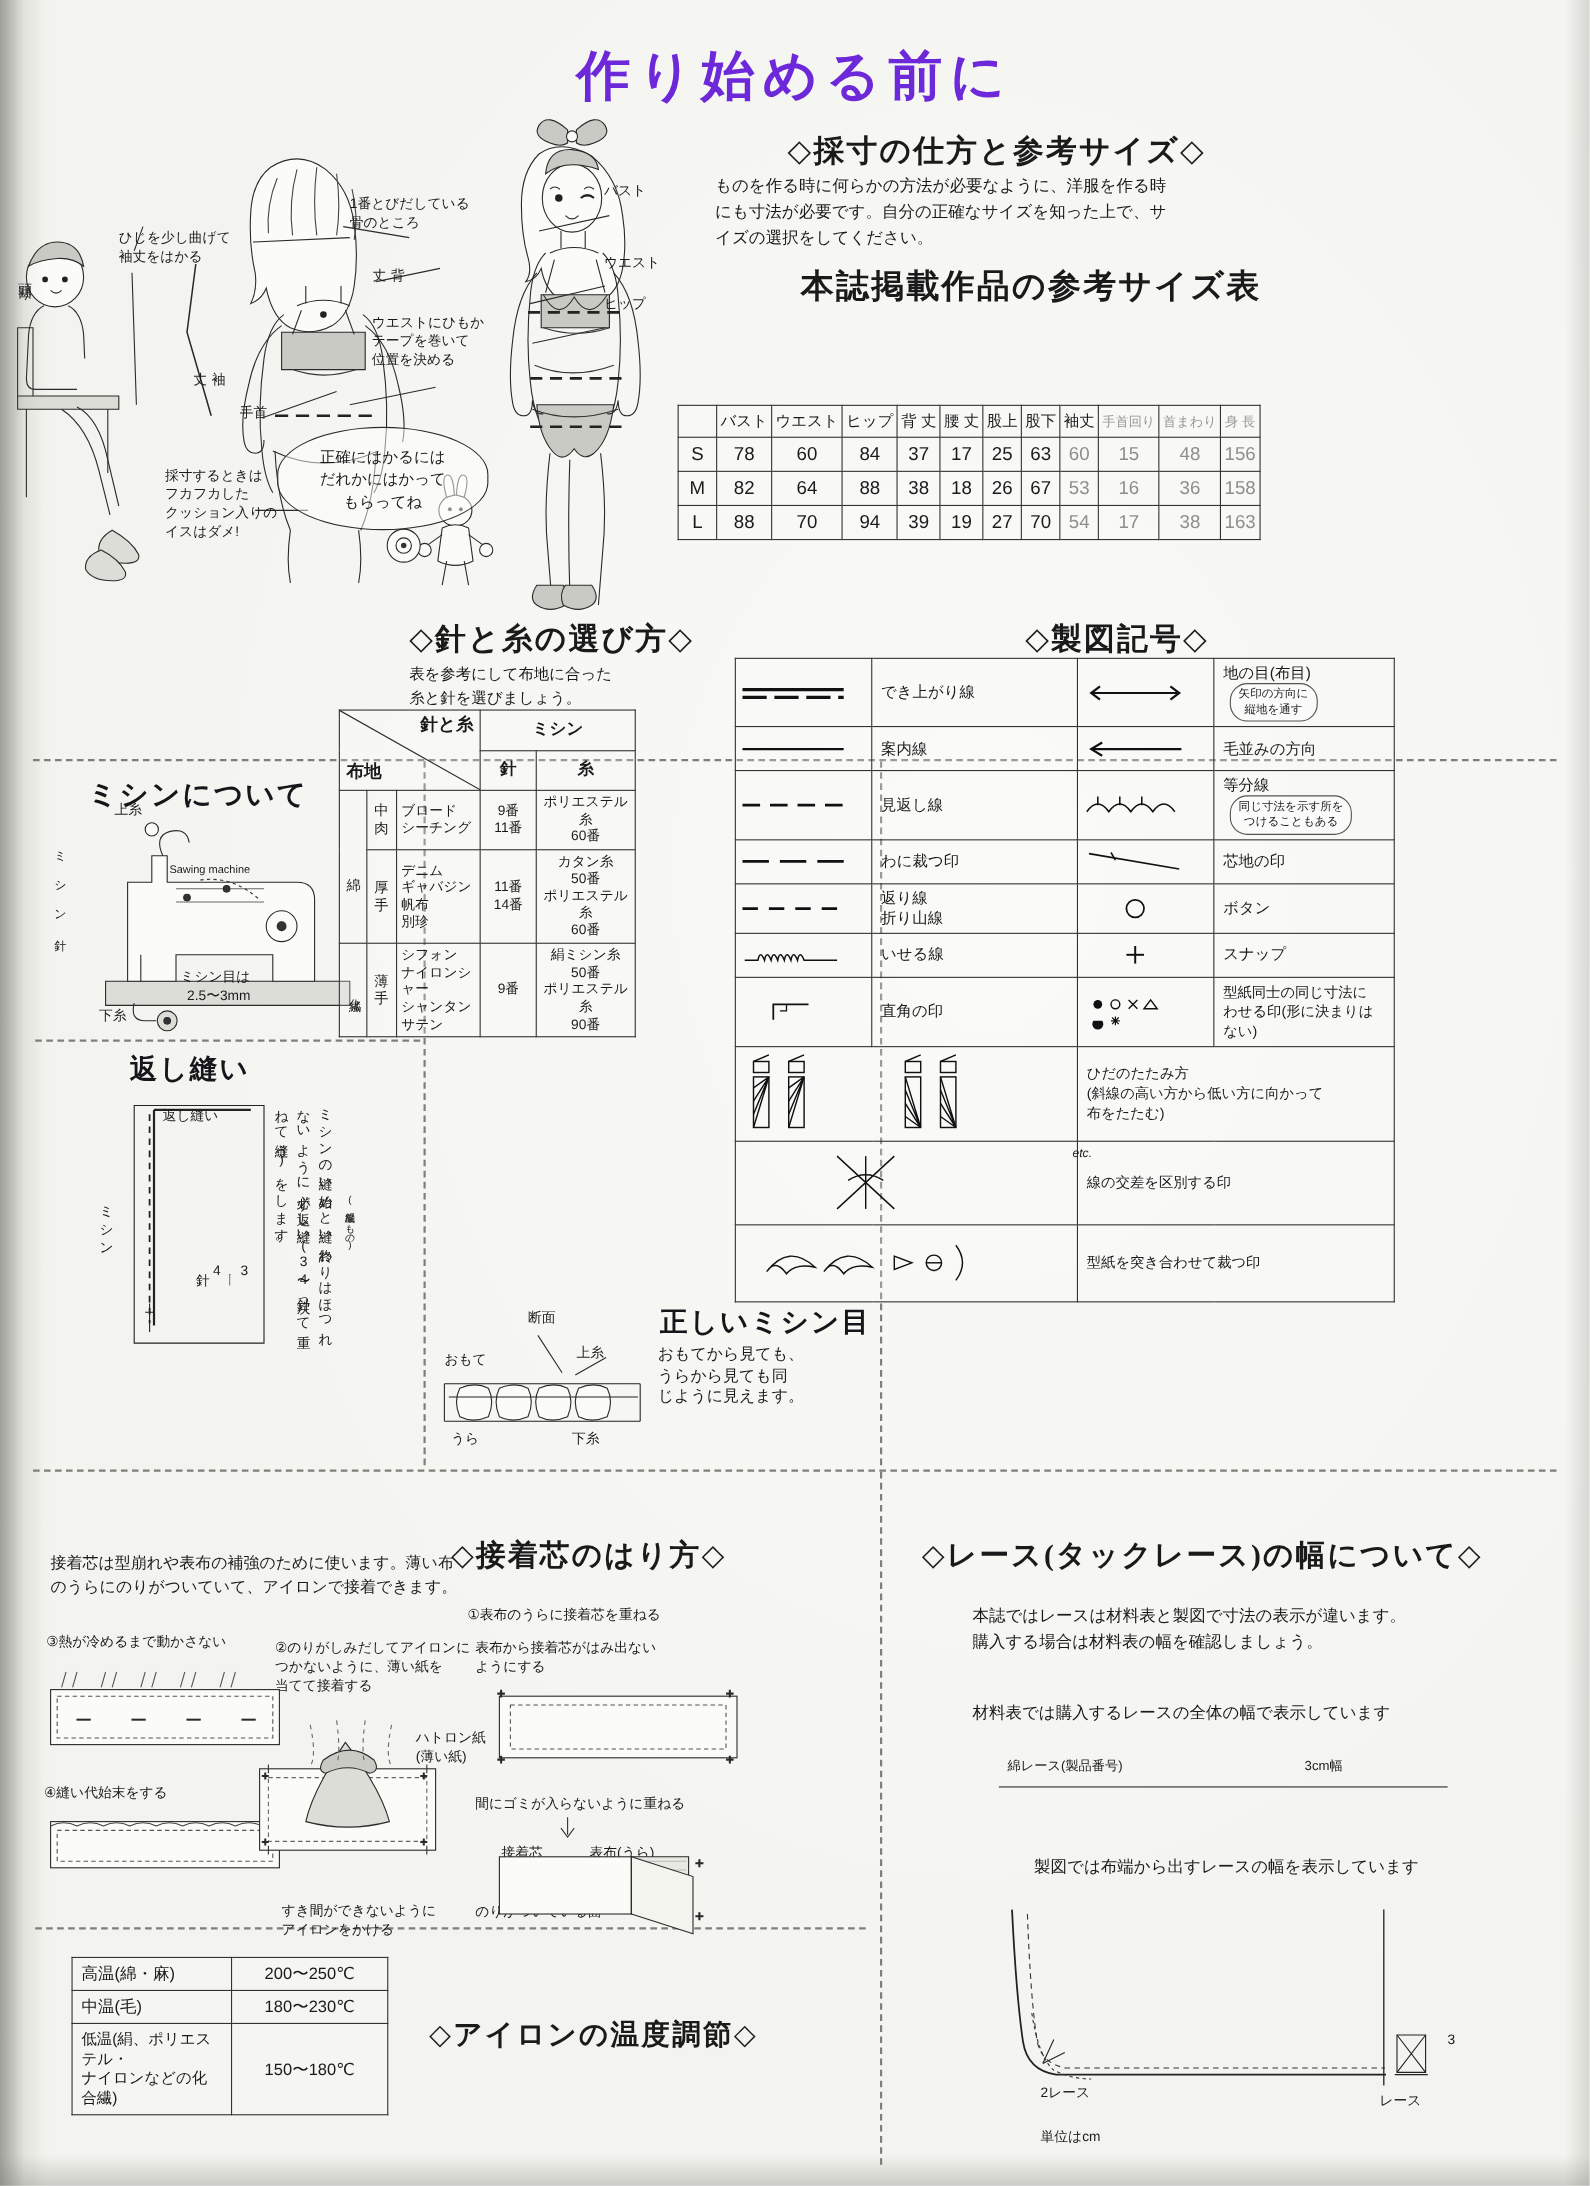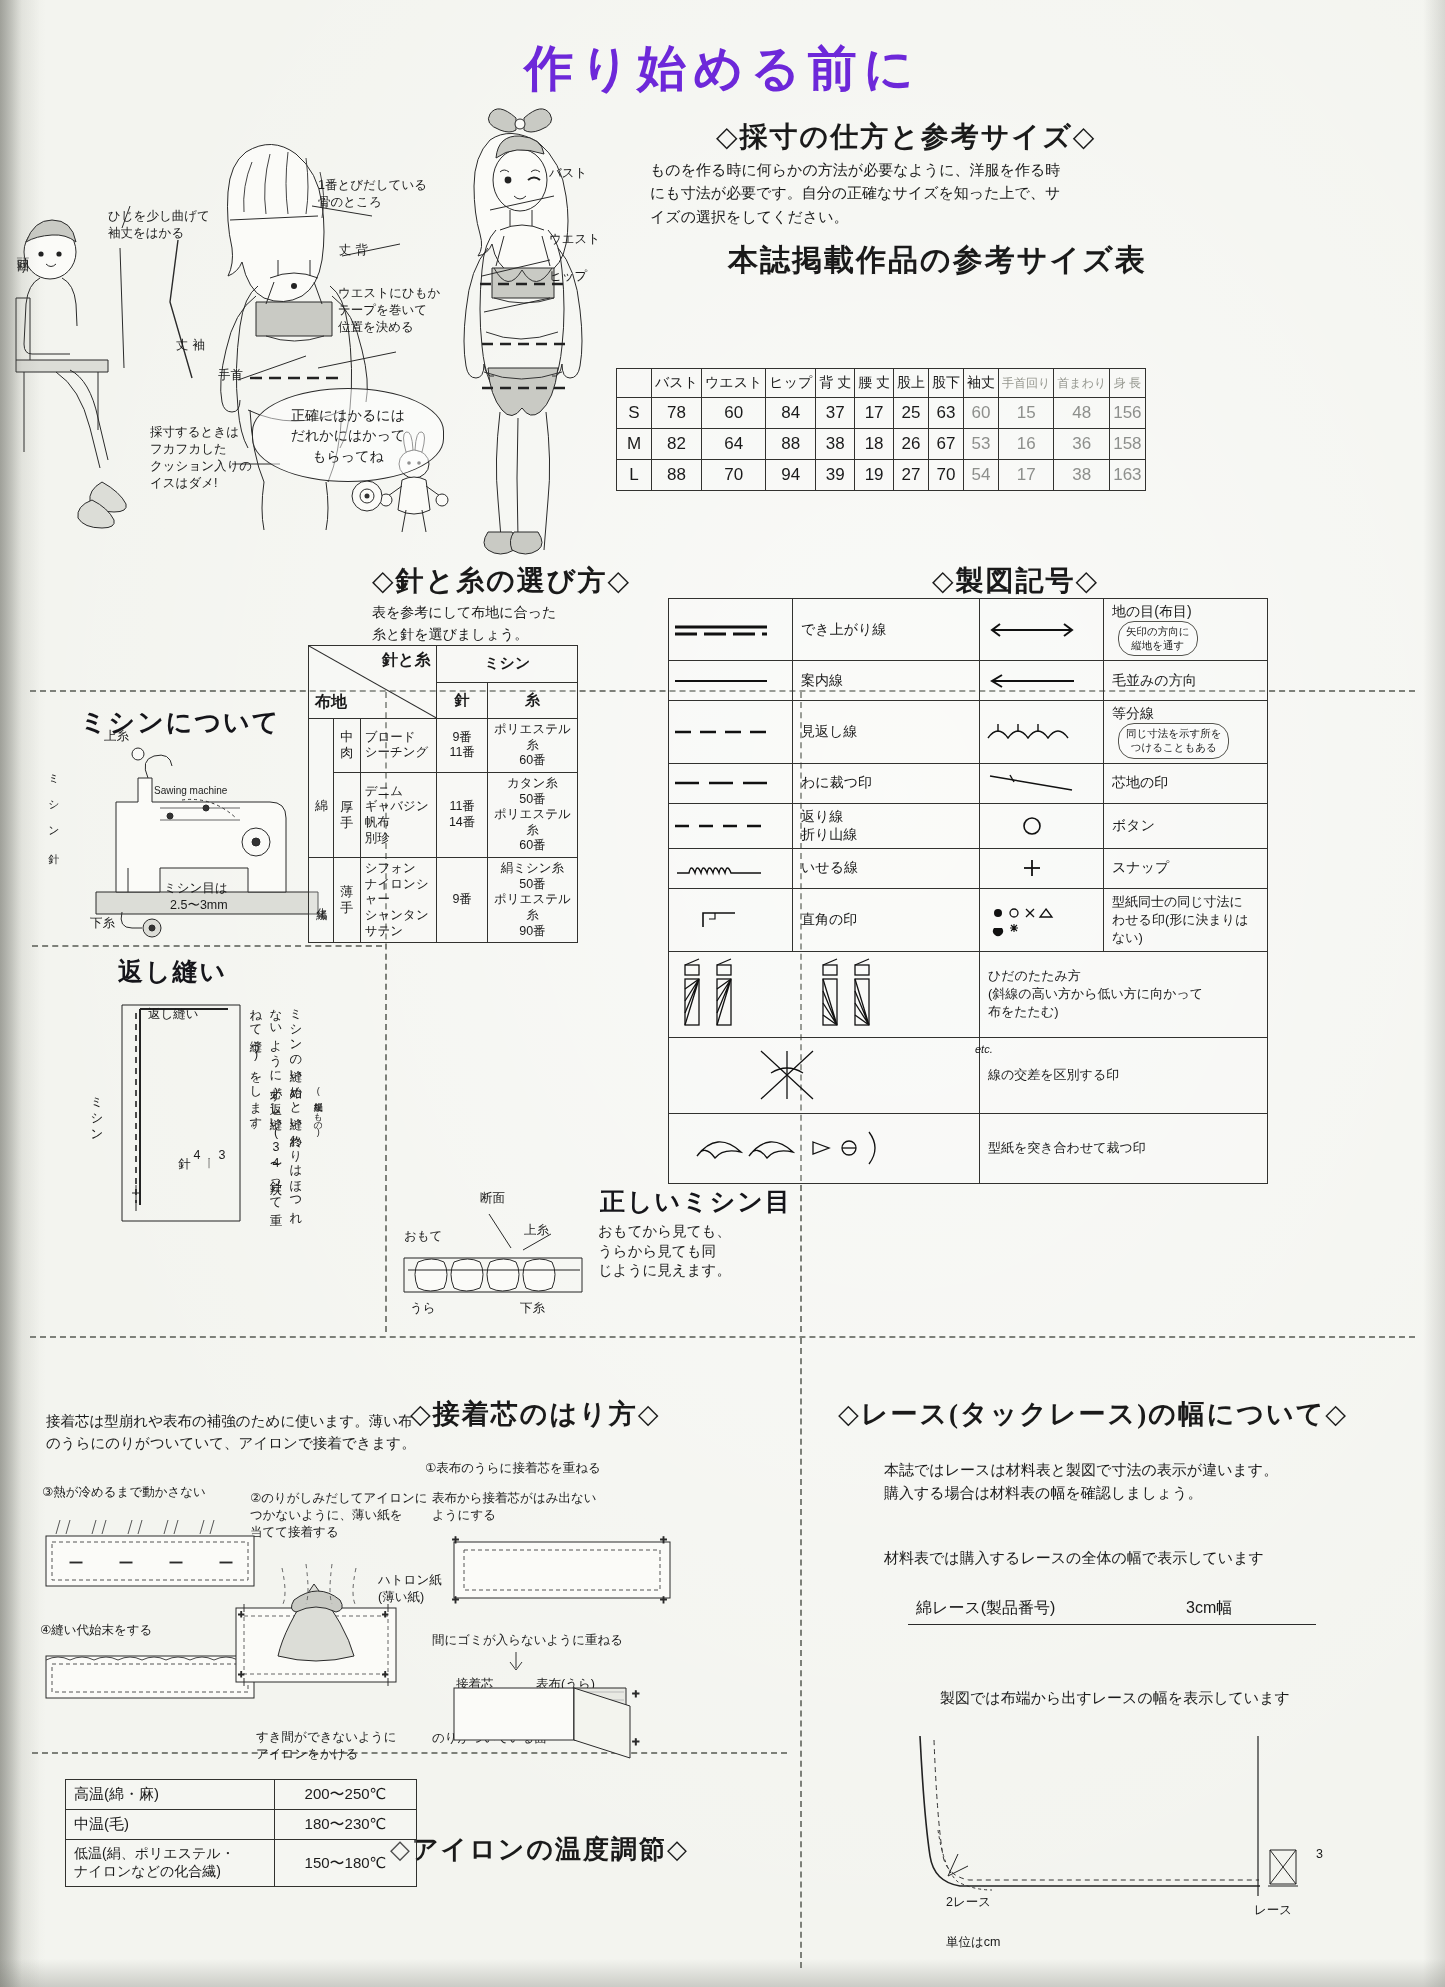--- a/index.html
+++ b/index.html
@@ -49,21 +49,21 @@
   }
 
   
   .hsep{ position:absolute; border-top:2px dashed #7d8079; }
   .vsep{ position:absolute; border-left:2px dashed #7d8079; }
 
   
   .t{ position:absolute; font-size:14.5px; line-height:1.35; color:#1a1a1a; white-space:pre-line; }
   .t.sm{ font-size:12.5px; }
   .t.xs{ font-size:11px; }
-  .t.md{ font-size:16px; }
+  .t.md{ font-size:12px; }
   .sec-head{
     position:absolute;
     font-family:"Liberation Serif","DejaVu Serif",serif;
     font-weight:700;
     font-size:27px;
     letter-spacing:2px;
     color:#15151a;
     white-space:nowrap;
   }
   .sub-head{
@@ -111,21 +111,21 @@
   .diag-cell{ position:relative; }
   .diag-cell svg{ position:absolute; inset:0; width:100%; height:100%; }
 
   
   #sym-table{ top:598px; left:668px; width:600px; }
   #sym-table td{ font-size:14px; text-align:left; padding:4px 8px; }
   #sym-table td.sym{ width:115px; text-align:center; padding:4px; }
   #sym-table td.lab{ width:170px; }
 
   
-  #iron-table{ top:1779px; left:65px; width:352px; }
+  #iron-table{ top:1779px; left:65px; width:288px; }
   #iron-table td{ font-size:15px; text-align:left; padding:5px 8px; }
   #iron-table td.temp{ text-align:center; width:125px; }
 
   svg{ display:block; overflow:visible; }
   .ink-thin{ stroke:#2a2a2a; stroke-width:1; fill:none; }
   .fill-gray{ fill:#c9cac4; stroke:#2a2a2a; stroke-width:1; }
   .fill-lgray{ fill:#dcddd7; stroke:#2a2a2a; stroke-width:1; }
   .fill-white{ fill:#fbfbf8; stroke:#2a2a2a; stroke-width:1; }
 
   .bubble{

